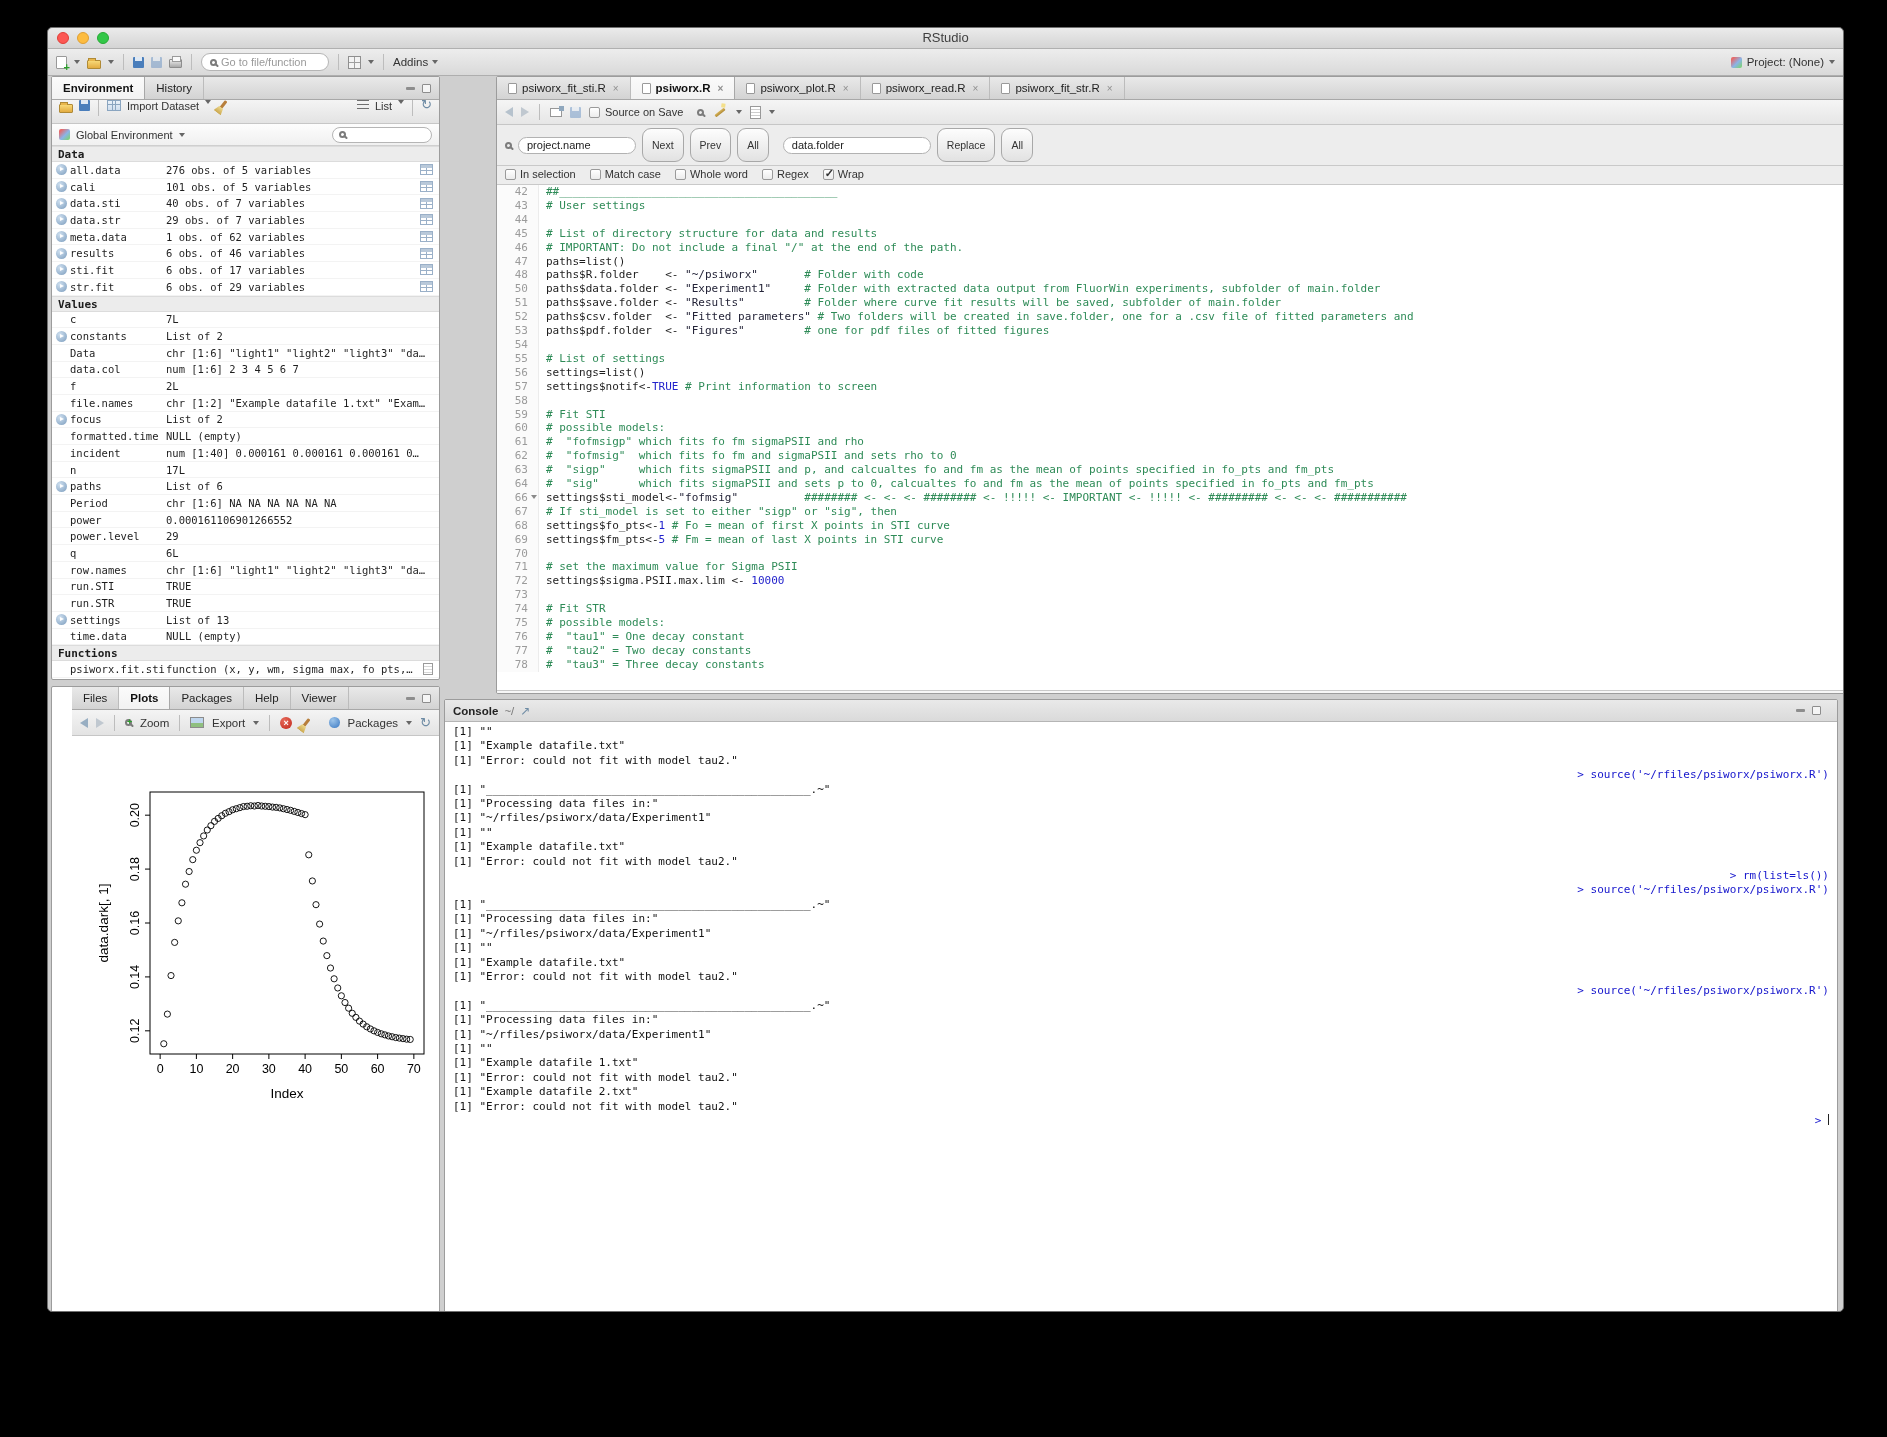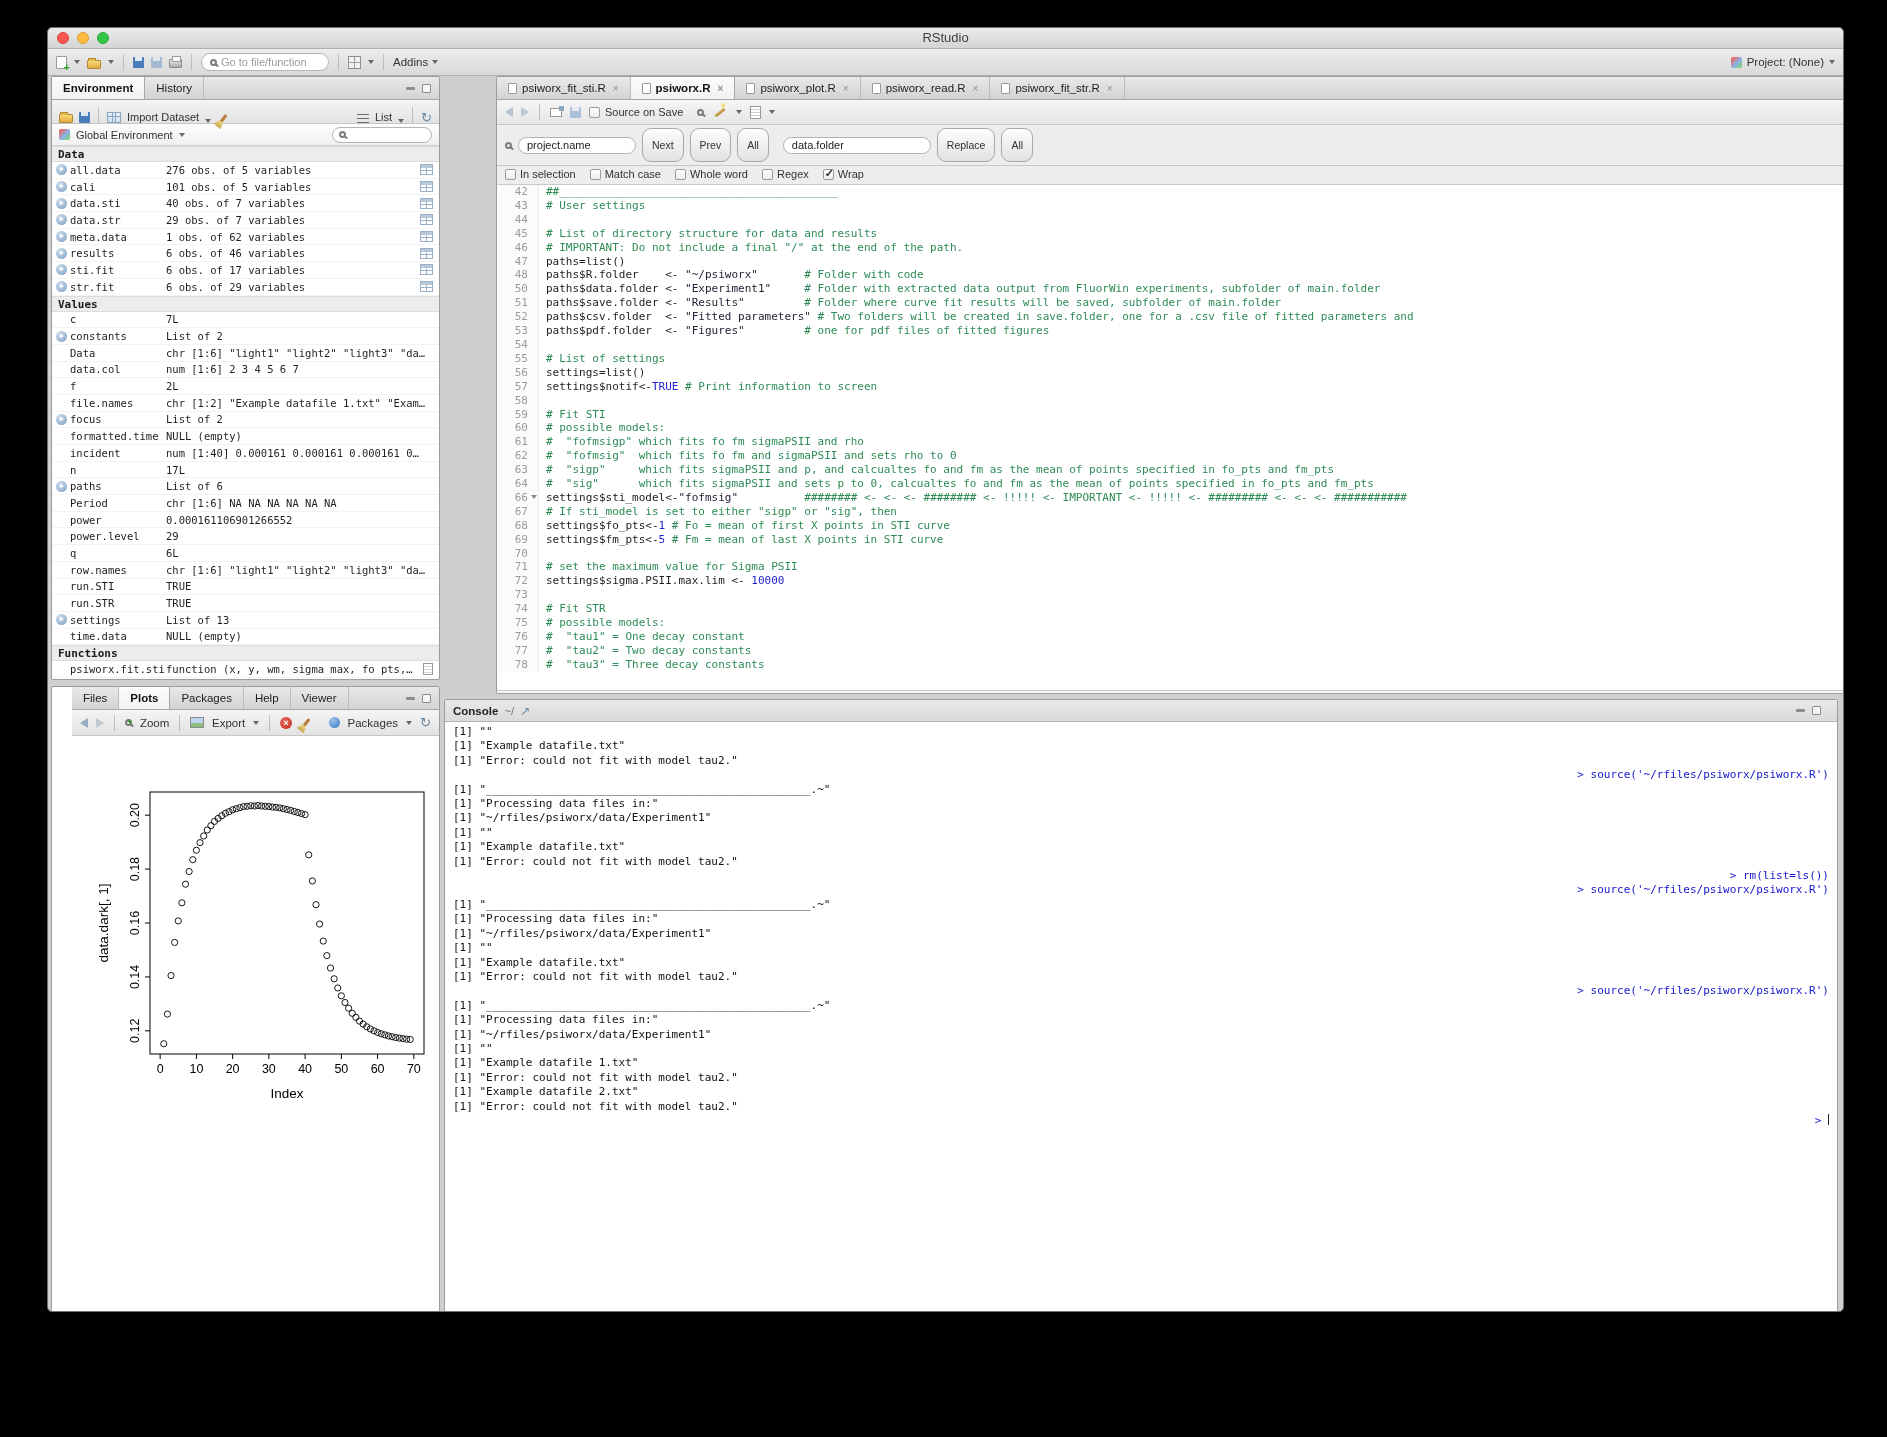--- a/index.html
+++ b/index.html
@@ -86,21 +86,21 @@
   #pane-plots{left:3px;top:610px;width:389px;height:627px;padding-left:20px;}
   #pane-editor{left:416px;top:0;width:1538px;height:618px;margin-left:32px;}
   #pane-console{left:396px;top:623px;width:1394px;height:614px;}
   .tabstrip{height:23px;background:linear-gradient(#e9e9e9,#d3d3d3);border-bottom:1px solid #a8a8a8;
     display:flex;align-items:stretch;font-size:11.5px;color:#222;}
   .tab{display:flex;align-items:center;gap:5px;padding:0 11px;border-right:1px solid #bcbcbc;cursor:default;}
   .tab.active{background:linear-gradient(#fbfbfb,#f2f2f2);border-right:1px solid #a8a8a8;box-shadow:inset 0 -1px 0 #f2f2f2;font-weight:bold;color:#111;}
   .tab .x{color:#8e8e8e;font-size:10px;margin-left:2px;}
   .pane-btns{margin-left:auto;display:flex;align-items:center;gap:7px;padding:0 8px;}
   .ptoolbar{height:24px;background:linear-gradient(#f4f4f4,#e3e3e3);border-bottom:1px solid #c6c6c6;
-    display:flex;align-items:flex-end;gap:6px;padding:0 7px;font-size:11px;color:#333;}
+    display:flex;align-items:flex-start;gap:6px;padding:0 7px;font-size:11px;color:#333;}
   
   .scope-row{height:22px;background:linear-gradient(#fdfdfd,#f0f0f0);border-bottom:1px solid #cfcfcf;
     display:flex;align-items:center;gap:6px;padding:0 7px;font-size:11px;color:#333;}
   .scope-row .searchbox{margin-left:auto;display:flex;align-items:center;gap:4px;width:100px;height:16px;
     border:1px solid #b5b5b5;border-radius:8px;background:#fff;padding:0 6px;}
   .env-list{font-family:"DejaVu Sans Mono",monospace;font-size:10.5px;color:#1c1c1c;overflow:hidden;height:535px;}
   .env-section-header{height:16px;line-height:16px;background:#ececec;border-top:1px solid #dcdcdc;border-bottom:1px solid #dcdcdc;
     font-weight:bold;padding-left:6px;font-size:11px;}
   .env-row{height:16.7px;display:flex;align-items:center;border-bottom:1px solid #f3f3f3;padding-left:4px;}
   .env-row .env-name{width:96px;flex:none;overflow:hidden;white-space:nowrap;margin-left:3px;}

